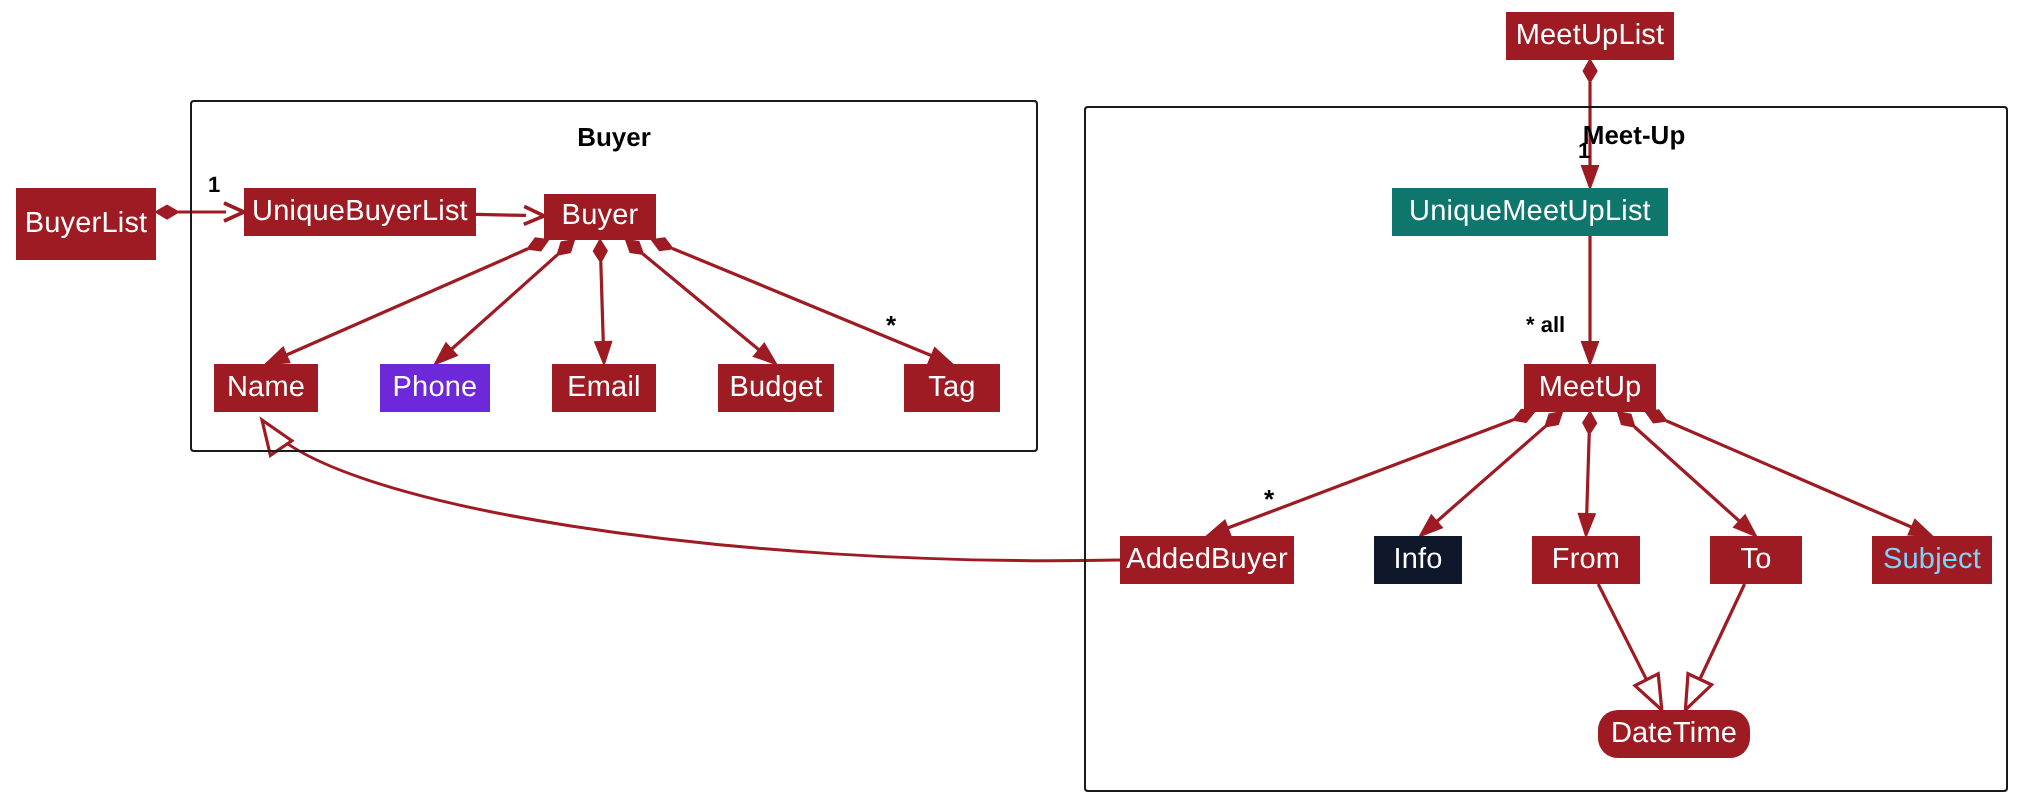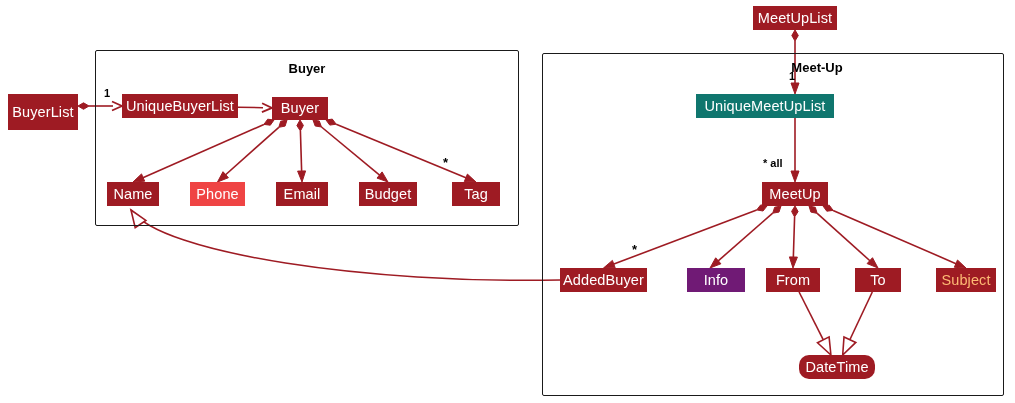--- a/index.html
+++ b/index.html
@@ -124,32 +124,32 @@
       <div class="panel" style="left: 95px; top: 50px; width: 424px; height: 176px; border-color: rgb(26, 26, 26);"></div>
       <div class="panel-title" style="left: 95px; top: 61px; width: 424px;">Buyer</div>
       <div class="panel" style="left: 542px; top: 53px; width: 462px; height: 343px; border-color: rgb(26, 26, 26);"></div>
       <div class="panel-title" style="left: 542px; top: 60px; width: 462px; padding-left: 44px;">Meet-Up</div>
     </div>
   <div id="node-layer">
       <div class="node" style="left: 8px; top: 94px; width: 70px; height: 36px; background: rgb(158, 27, 35); color: rgb(255, 255, 255);">BuyerList</div>
       <div class="node" style="left: 122px; top: 94px; width: 116px; height: 24px; background: rgb(158, 27, 35); color: rgb(255, 255, 255);">UniqueBuyerList</div>
       <div class="node" style="left: 272px; top: 97px; width: 56px; height: 23px; background: rgb(158, 27, 35); color: rgb(255, 255, 255);">Buyer</div>
       <div class="node" style="left: 107px; top: 182px; width: 52px; height: 24px; background: rgb(158, 27, 35); color: rgb(255, 255, 255);">Name</div>
-      <div class="node" style="left: 190px; top: 182px; width: 55px; height: 24px; background: #ef4444; color: rgb(255, 255, 255);">Phone</div>
+      <div class="node" style="left: 190px; top: 182px; width: 55px; height: 24px; background: #6d28d9; color: rgb(255, 255, 255);">Phone</div>
       <div class="node" style="left: 276px; top: 182px; width: 52px; height: 24px; background: rgb(158, 27, 35); color: rgb(255, 255, 255);">Email</div>
       <div class="node" style="left: 359px; top: 182px; width: 58px; height: 24px; background: rgb(158, 27, 35); color: rgb(255, 255, 255);">Budget</div>
       <div class="node" style="left: 452px; top: 182px; width: 48px; height: 24px; background: rgb(158, 27, 35); color: rgb(255, 255, 255);">Tag</div>
       <div class="node" style="left: 753px; top: 6px; width: 84px; height: 24px; background: rgb(158, 27, 35); color: rgb(255, 255, 255);">MeetUpList</div>
       <div class="node" style="left: 696px; top: 94px; width: 138px; height: 24px; background: #0f766e; color: rgb(255, 255, 255);">UniqueMeetUpList</div>
       <div class="node" style="left: 762px; top: 182px; width: 66px; height: 24px; background: rgb(158, 27, 35); color: rgb(255, 255, 255);">MeetUp</div>
       <div class="node" style="left: 560px; top: 268px; width: 87px; height: 24px; background: rgb(158, 27, 35); color: rgb(255, 255, 255);">AddedBuyer</div>
-      <div class="node" style="left: 687px; top: 268px; width: 58px; height: 24px; background: #701a75; color: rgb(255, 255, 255);">Info</div>
+      <div class="node" style="left: 687px; top: 268px; width: 44px; height: 24px; background: #0f172a; color: rgb(255, 255, 255);">Info</div>
       <div class="node" style="left: 766px; top: 268px; width: 54px; height: 24px; background: rgb(158, 27, 35); color: rgb(255, 255, 255);">From</div>
       <div class="node" style="left: 855px; top: 268px; width: 46px; height: 24px; background: rgb(158, 27, 35); color: rgb(255, 255, 255);">To</div>
-      <div class="node" style="left: 936px; top: 268px; width: 60px; height: 24px; background: rgb(158, 27, 35); color: #fdba74;">Subject</div>
+      <div class="node" style="left: 936px; top: 268px; width: 60px; height: 24px; background: rgb(158, 27, 35); color: #7dd3fc;">Subject</div>
       <div class="node" style="left: 799px; top: 355px; width: 76px; height: 24px; background: rgb(158, 27, 35); color: rgb(255, 255, 255); border-radius: 10px;">DateTime</div>
     </div>
   <div id="label-layer">
       <div class="edge-label" style="left: 104px; top: 88px;">1</div>
       <div class="edge-label star" style="left: 443px; top: 156px;">*</div>
       <div class="edge-label" style="left: 789px; top: 71px;">1</div>
       <div class="edge-label" style="left: 763px; top: 158px;">* all</div>
       <div class="edge-label star" style="left: 632px; top: 243px;">*</div>
     </div>
 

